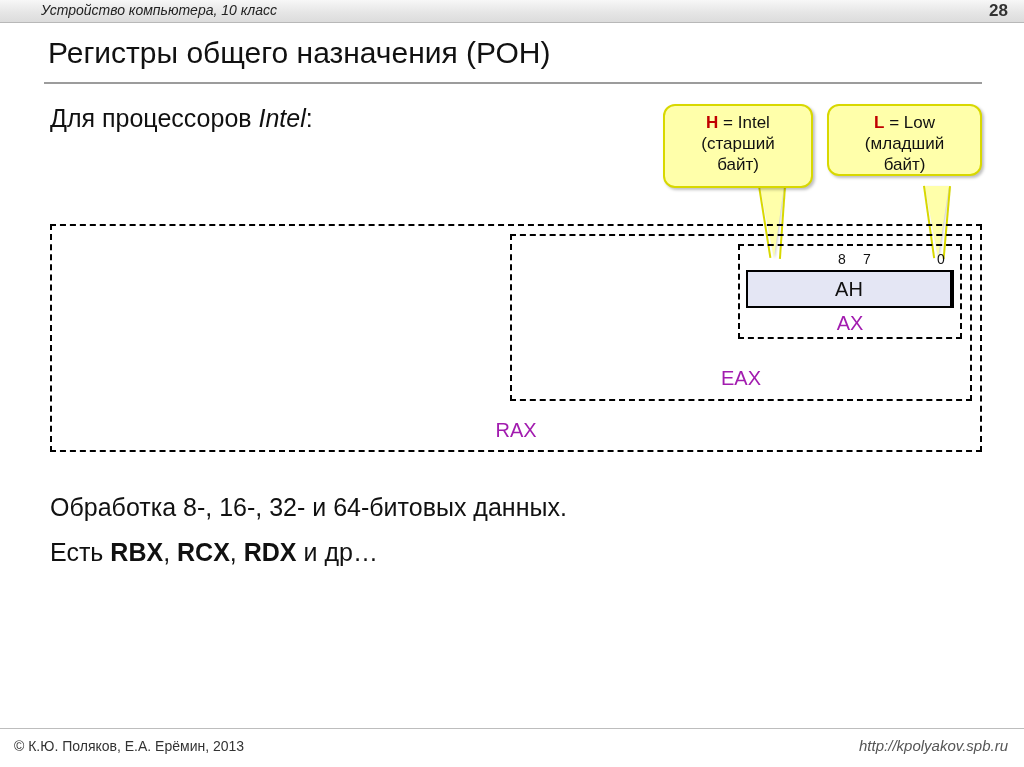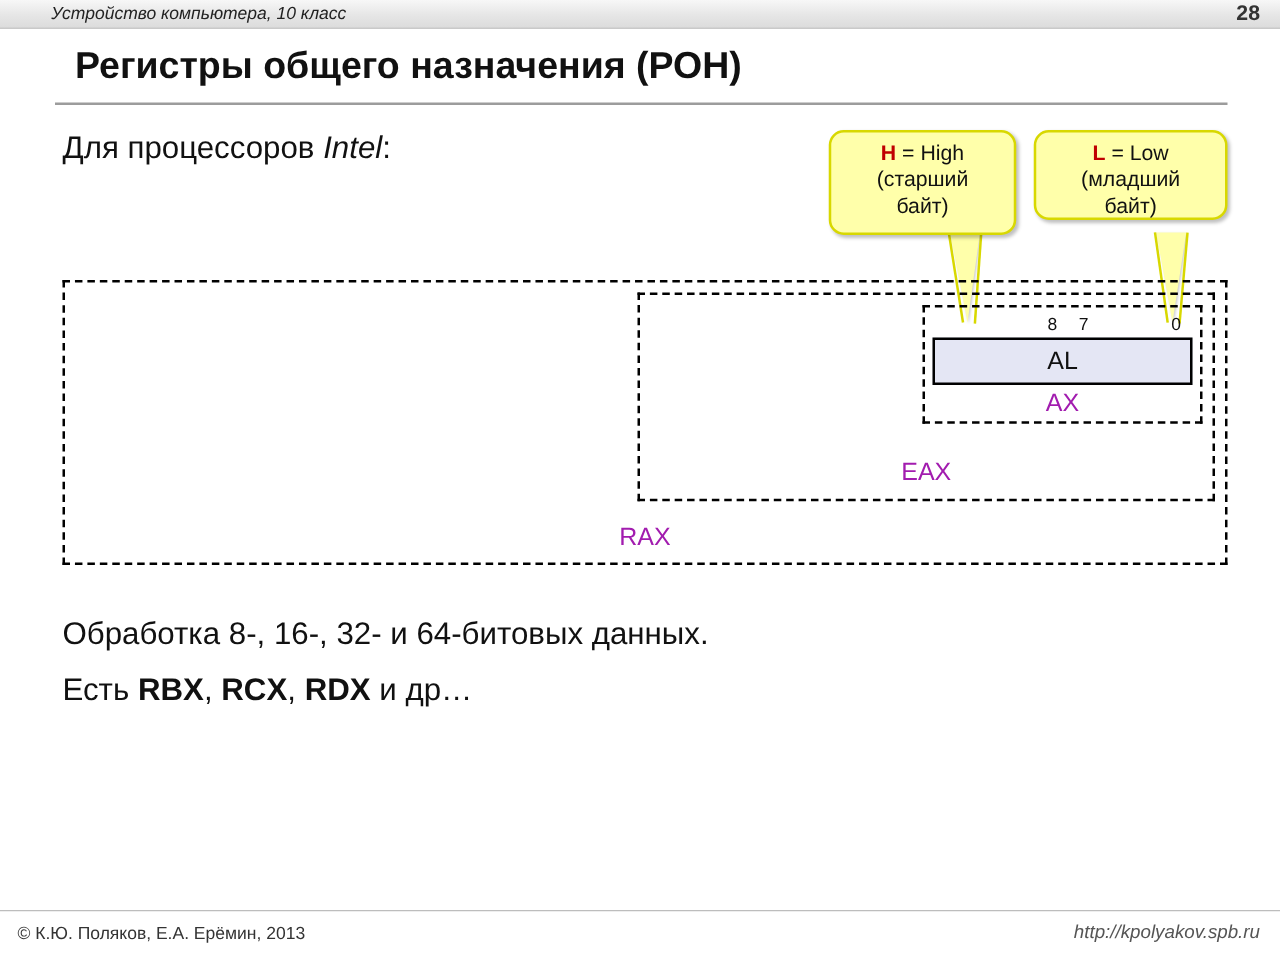--- a/index.html
+++ b/index.html
@@ -42,24 +42,23 @@
     font-weight: bold;
     color: #333333;
   }
 
   
   .slide-title {
     position: absolute;
     left: 48px;
     top: 36px;
     font-size: 30px;
-    font-weight: bold;
-    color: #111111;
-    white-space: nowrap;
-    margin-left: 12px;
+    font-weight: normal;
+    color: #111111;
+    white-space: nowrap;
   }
   .title-rule {
     position: absolute;
     left: 44px;
     top: 82px;
     width: 938px;
     height: 2px;
     background: #9c9c9c;
   }
 
@@ -283,42 +282,42 @@
 </div>
 
 <div class="callout-tail" id="tail-high"></div>
 <div class="callout-tail" id="tail-high-edge-l"></div>
 <div class="callout-tail" id="tail-high-edge-r"></div>
 <div class="callout-tail" id="tail-low"></div>
 <div class="callout-tail" id="tail-low-edge-l"></div>
 <div class="callout-tail" id="tail-low-edge-r"></div>
 
 <div class="callout" id="callout-high">
-  <div><b>H</b><span> = High</span></div>
+  <div><b>H</b><span> = Intel</span></div>
   <div>(старший</div>
   <div>байт)</div>
 </div>
 
 <div class="callout" id="callout-low">
   <div><b>L</b><span> = Low</span></div>
   <div>(младший</div>
   <div>байт)</div>
 </div>
 
 <div class="dashed-box" id="box-rax"></div>
 <div class="dashed-box" id="box-eax"></div>
 <div class="dashed-box" id="box-ax"></div>
 
 <div class="bit-label" id="bit-15">15</div>
 <div class="bit-label" id="bit-8">8</div>
 <div class="bit-label" id="bit-7">7</div>
 <div class="bit-label" id="bit-0">0</div>
 
 <div class="reg-cells">
-  <div class="reg-cell">AL</div>
+  <div class="reg-cell left">AH</div>
 </div>
 
 <div class="reg-name" id="name-ax">AX</div>
 <div class="reg-name" id="name-eax">EAX</div>
 <div class="reg-name" id="name-rax">RAX</div>
 
 <div class="body-line" id="line-processing">Обработка 8-, 16-, 32- и 64-битовых данных.</div>
 <div class="body-line" id="line-other">
   <span>Есть </span><b>RBX</b><span>, </span><b>RCX</b><span>, </span><b>RDX</b><span> и др…</span>
 </div>

